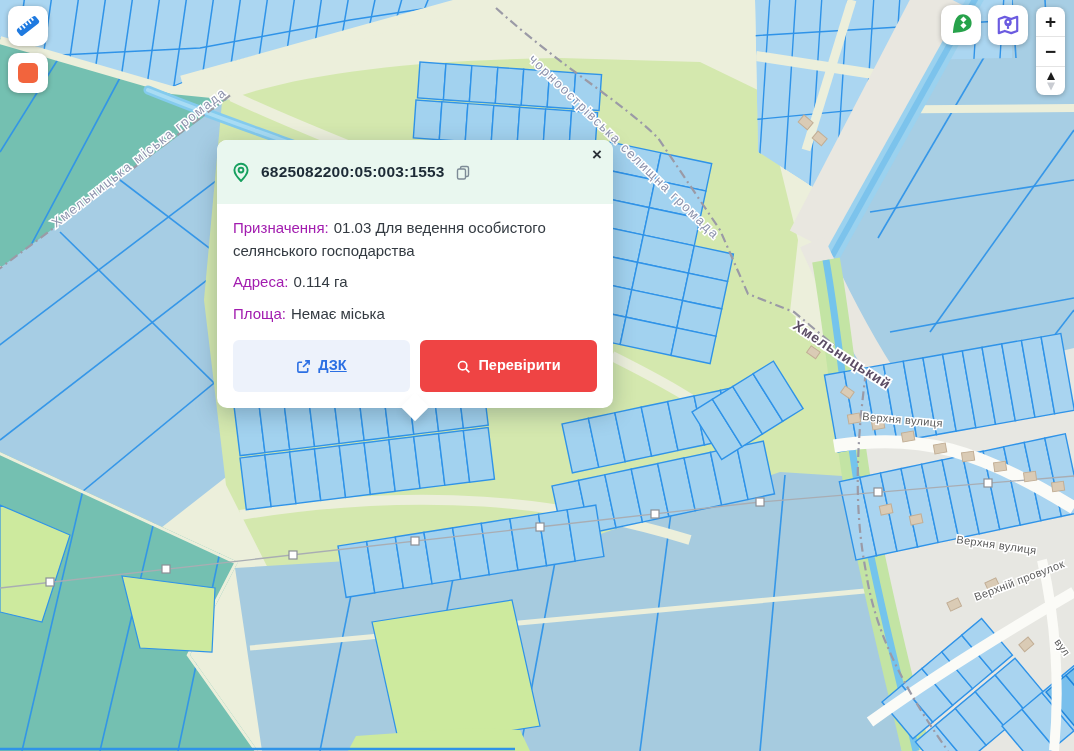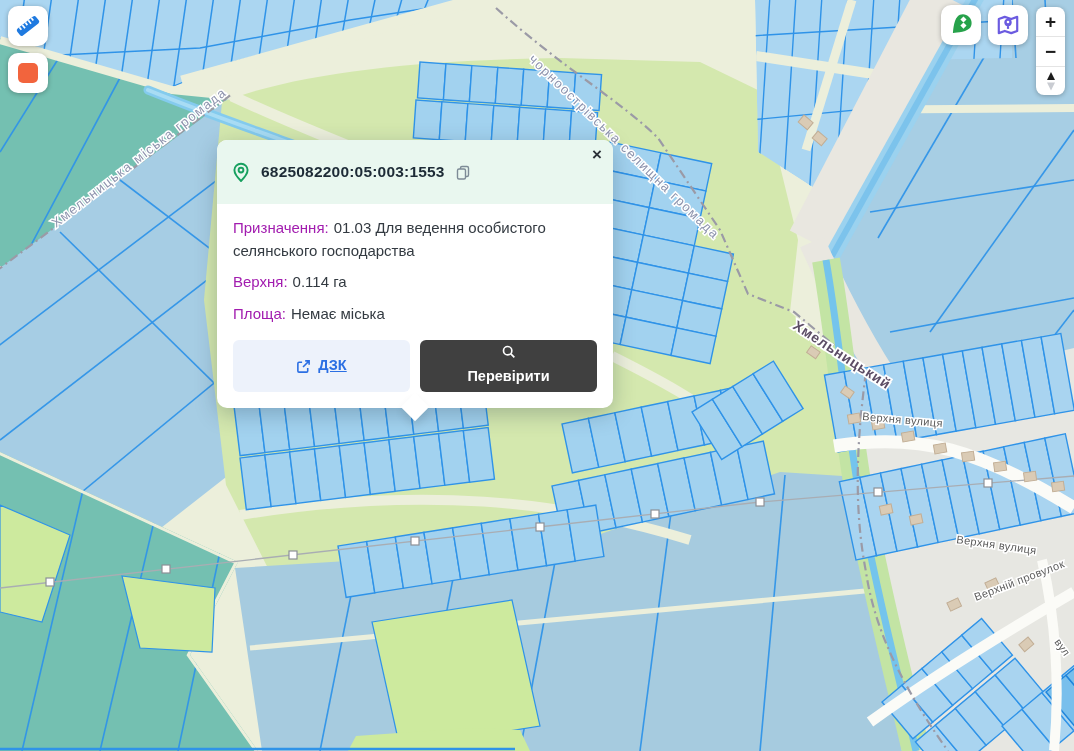--- a/index.html
+++ b/index.html
@@ -32,21 +32,21 @@
   .close-btn{position:absolute;top:6px;right:11px;font-size:17px;line-height:17px;
         color:#2b3138;cursor:pointer;font-weight:700;}
   .popup-body{padding:13px 16px 16px;font-size:15px;color:#333a41;line-height:1.5;}
   .field{margin-bottom:9px;}
   .field-label{color:#a21caf;margin-right:5px;}
   .btn-row{display:flex;gap:10px;margin-top:15px;}
   .btn{flex:1;height:52px;border-radius:6px;display:flex;align-items:center;
        justify-content:center;gap:7px;font-size:14.5px;cursor:pointer;}
   .btn-dzk{background:#edf2fb;color:#2b6fe3;font-weight:700;}
   .btn-dzk .lbl{text-decoration:underline;}
-  .btn-verify{background:#404040;color:#fff;font-weight:700;flex-direction:column;}
+  .btn-verify{background:#ef4444;color:#fff;font-weight:700;}
 
   
   .ctl{position:absolute;width:40px;height:40px;background:#fff;border-radius:10px;
        box-shadow:0 1px 5px rgba(0,0,0,.28);display:flex;align-items:center;
        justify-content:center;cursor:pointer;z-index:20;}
   #btn-ruler{left:8px;top:6px;}
   #btn-marker{left:8px;top:53px;}
   #btn-layers{left:941px;top:5px;}
   #btn-mapstyle{left:988px;top:5px;}
   .marker-square{width:20px;height:20px;border-radius:5px;background:#f2643d;}
@@ -444,21 +444,21 @@
     <span class="copy-btn">
       <svg width="16" height="16" viewBox="0 0 16 16" fill="none" stroke="#7d8b96" stroke-width="1.4">
         <rect x="5.5" y="2.5" width="8" height="10" rx="1.5" fill="#e9f7ef"></rect>
         <rect x="2.5" y="5" width="8" height="10" rx="1.5" fill="#e9f7ef"></rect>
       </svg>
     </span>
     <span class="close-btn">×</span>
   </div>
   <div class="popup-body">
     <div class="field"><span class="field-label">Призначення:</span><span>01.03 Для ведення особистого селянського господарства</span></div>
-    <div class="field"><span class="field-label">Верхня:</span><span>0.114 га</span></div>
+    <div class="field"><span class="field-label">Адреса:</span><span>0.114 га</span></div>
     <div class="field"><span class="field-label">Площа:</span><span>Немає міська</span></div>
     <div class="btn-row">
       <div class="btn btn-dzk">
         <span style="display:flex">
           <svg width="15" height="15" viewBox="0 0 16 16" fill="none" stroke="#2b6fe3" stroke-width="1.7">
             <path d="M12.5 9.5 V12.8 A1.2 1.2 0 0 1 11.3 14 H3.2 A1.2 1.2 0 0 1 2 12.8 V4.7 A1.2 1.2 0 0 1 3.2 3.5 H6.5"></path>
             <path d="M7.5 8.5 L14 2 M9.8 2 H14 V6.2"></path>
           </svg>
         </span>
         <span class="lbl">ДЗК</span>

